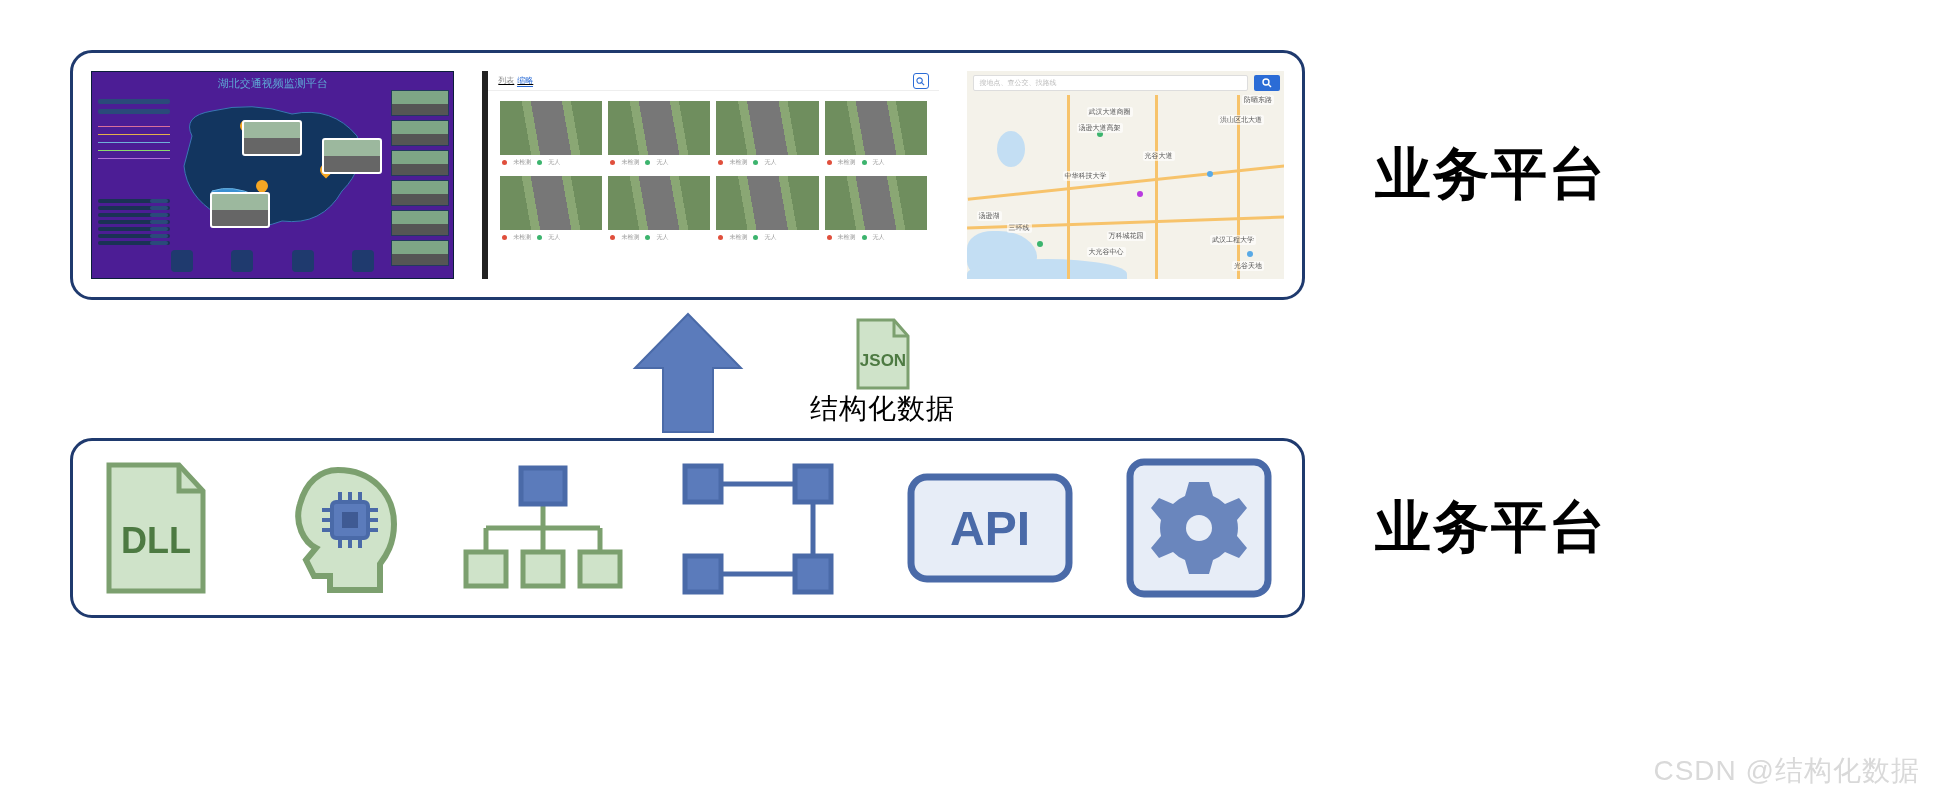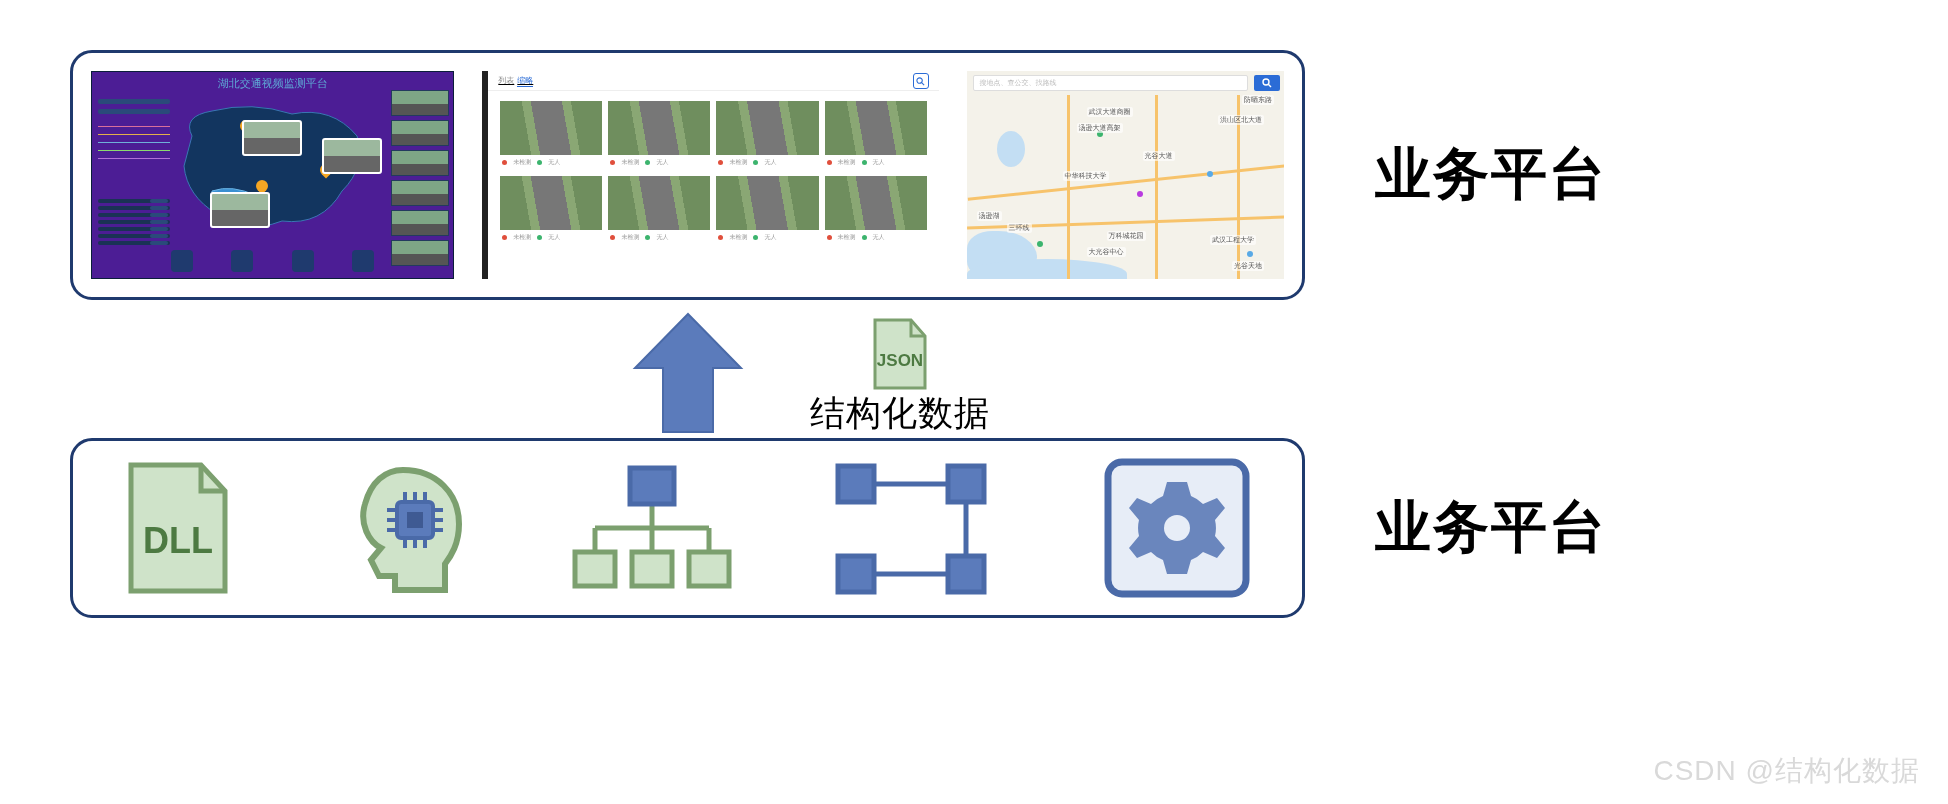--- a/index.html
+++ b/index.html
@@ -73,21 +73,21 @@
   .shot3 .poi { position:absolute; font-size:7px; color:#555; background:rgba(255,255,255,0.6); padding:0 2px; border-radius:2px; }
   .shot3 .water { position:absolute; background:#c3def3; }
   .shot3 .road { position:absolute; background:#f7c36b; height:3px; }
   .shot3 .roady { position:absolute; background:#f7c36b; width:3px; }
   .shot3 .mark { position:absolute; width:6px; height:6px; border-radius:50%; }
 
   
   .middle { position:absolute; left:70px; top:310px; width:1235px; height:130px; }
   .arrow-wrap { position:absolute; left:50%; transform:translateX(-50%); top:0; }
   .json-wrap { position:absolute; left: 740px; top: 8px; text-align:center; }
-  .json-label { font-size:35px; color:#000; margin-top:-4px; letter-spacing:1px; }
+  .json-label { font-size:28px; color:#000; margin-top:-4px; letter-spacing:1px; }
 
   
   .bicon { display:flex; align-items:center; justify-content:center; }
 
   .watermark { position:absolute; right:28px; bottom:14px; font-size:28px; color:#d9d9d9; letter-spacing:1px; }
 </style>
 </head>
 <body>
 
 <div class="row row-top">
@@ -341,20 +341,26 @@
           <line x1="136" y1="46" x2="136" y2="96"></line>
           <line x1="116" y1="116" x2="38" y2="116"></line>
         </g>
         <rect x="8" y="8" width="36" height="36" fill="#5b7bbb" stroke="#4a6aa8" stroke-width="5"></rect>
         <rect x="118" y="8" width="36" height="36" fill="#5b7bbb" stroke="#4a6aa8" stroke-width="5"></rect>
         <rect x="118" y="98" width="36" height="36" fill="#5b7bbb" stroke="#4a6aa8" stroke-width="5"></rect>
         <rect x="8" y="98" width="36" height="36" fill="#5b7bbb" stroke="#4a6aa8" stroke-width="5"></rect>
       </svg>
     </div>
 
+    <div class="bicon">
+      <svg width="170" height="114" viewBox="0 0 170 114">
+        <rect x="6" y="6" width="158" height="102" rx="16" fill="#e7edf7" stroke="#4a6aa8" stroke-width="7"></rect>
+        <text x="85" y="74" text-anchor="middle" font-family="Arial" font-weight="800" font-size="48" fill="#4a6aa8">API</text>
+      </svg>
+    </div>
 
     <div class="bicon">
       <svg width="150" height="140" viewBox="0 0 150 140">
         <rect x="6" y="4" width="138" height="132" rx="14" fill="#e7edf7" stroke="#4a6aa8" stroke-width="7"></rect>
         <g transform="translate(75,70)">
           <path d="M0,-46 L10,-46 L14,-32 A34 34 0 0 1 26,-24 L40,-30 L48,-20 L38,-8 A34 34 0 0 1 38,8 L48,20 L40,30 L26,24 A34 34 0 0 1 14,32 L10,46 L-10,46 L-14,32 A34 34 0 0 1 -26,24 L-40,30 L-48,20 L-38,8 A34 34 0 0 1 -38,-8 L-48,-20 L-40,-30 L-26,-24 A34 34 0 0 1 -14,-32 L-10,-46 Z" fill="#6a86bd"></path>
           <circle r="13" fill="#e7edf7"></circle>
         </g>
       </svg>
     </div>

